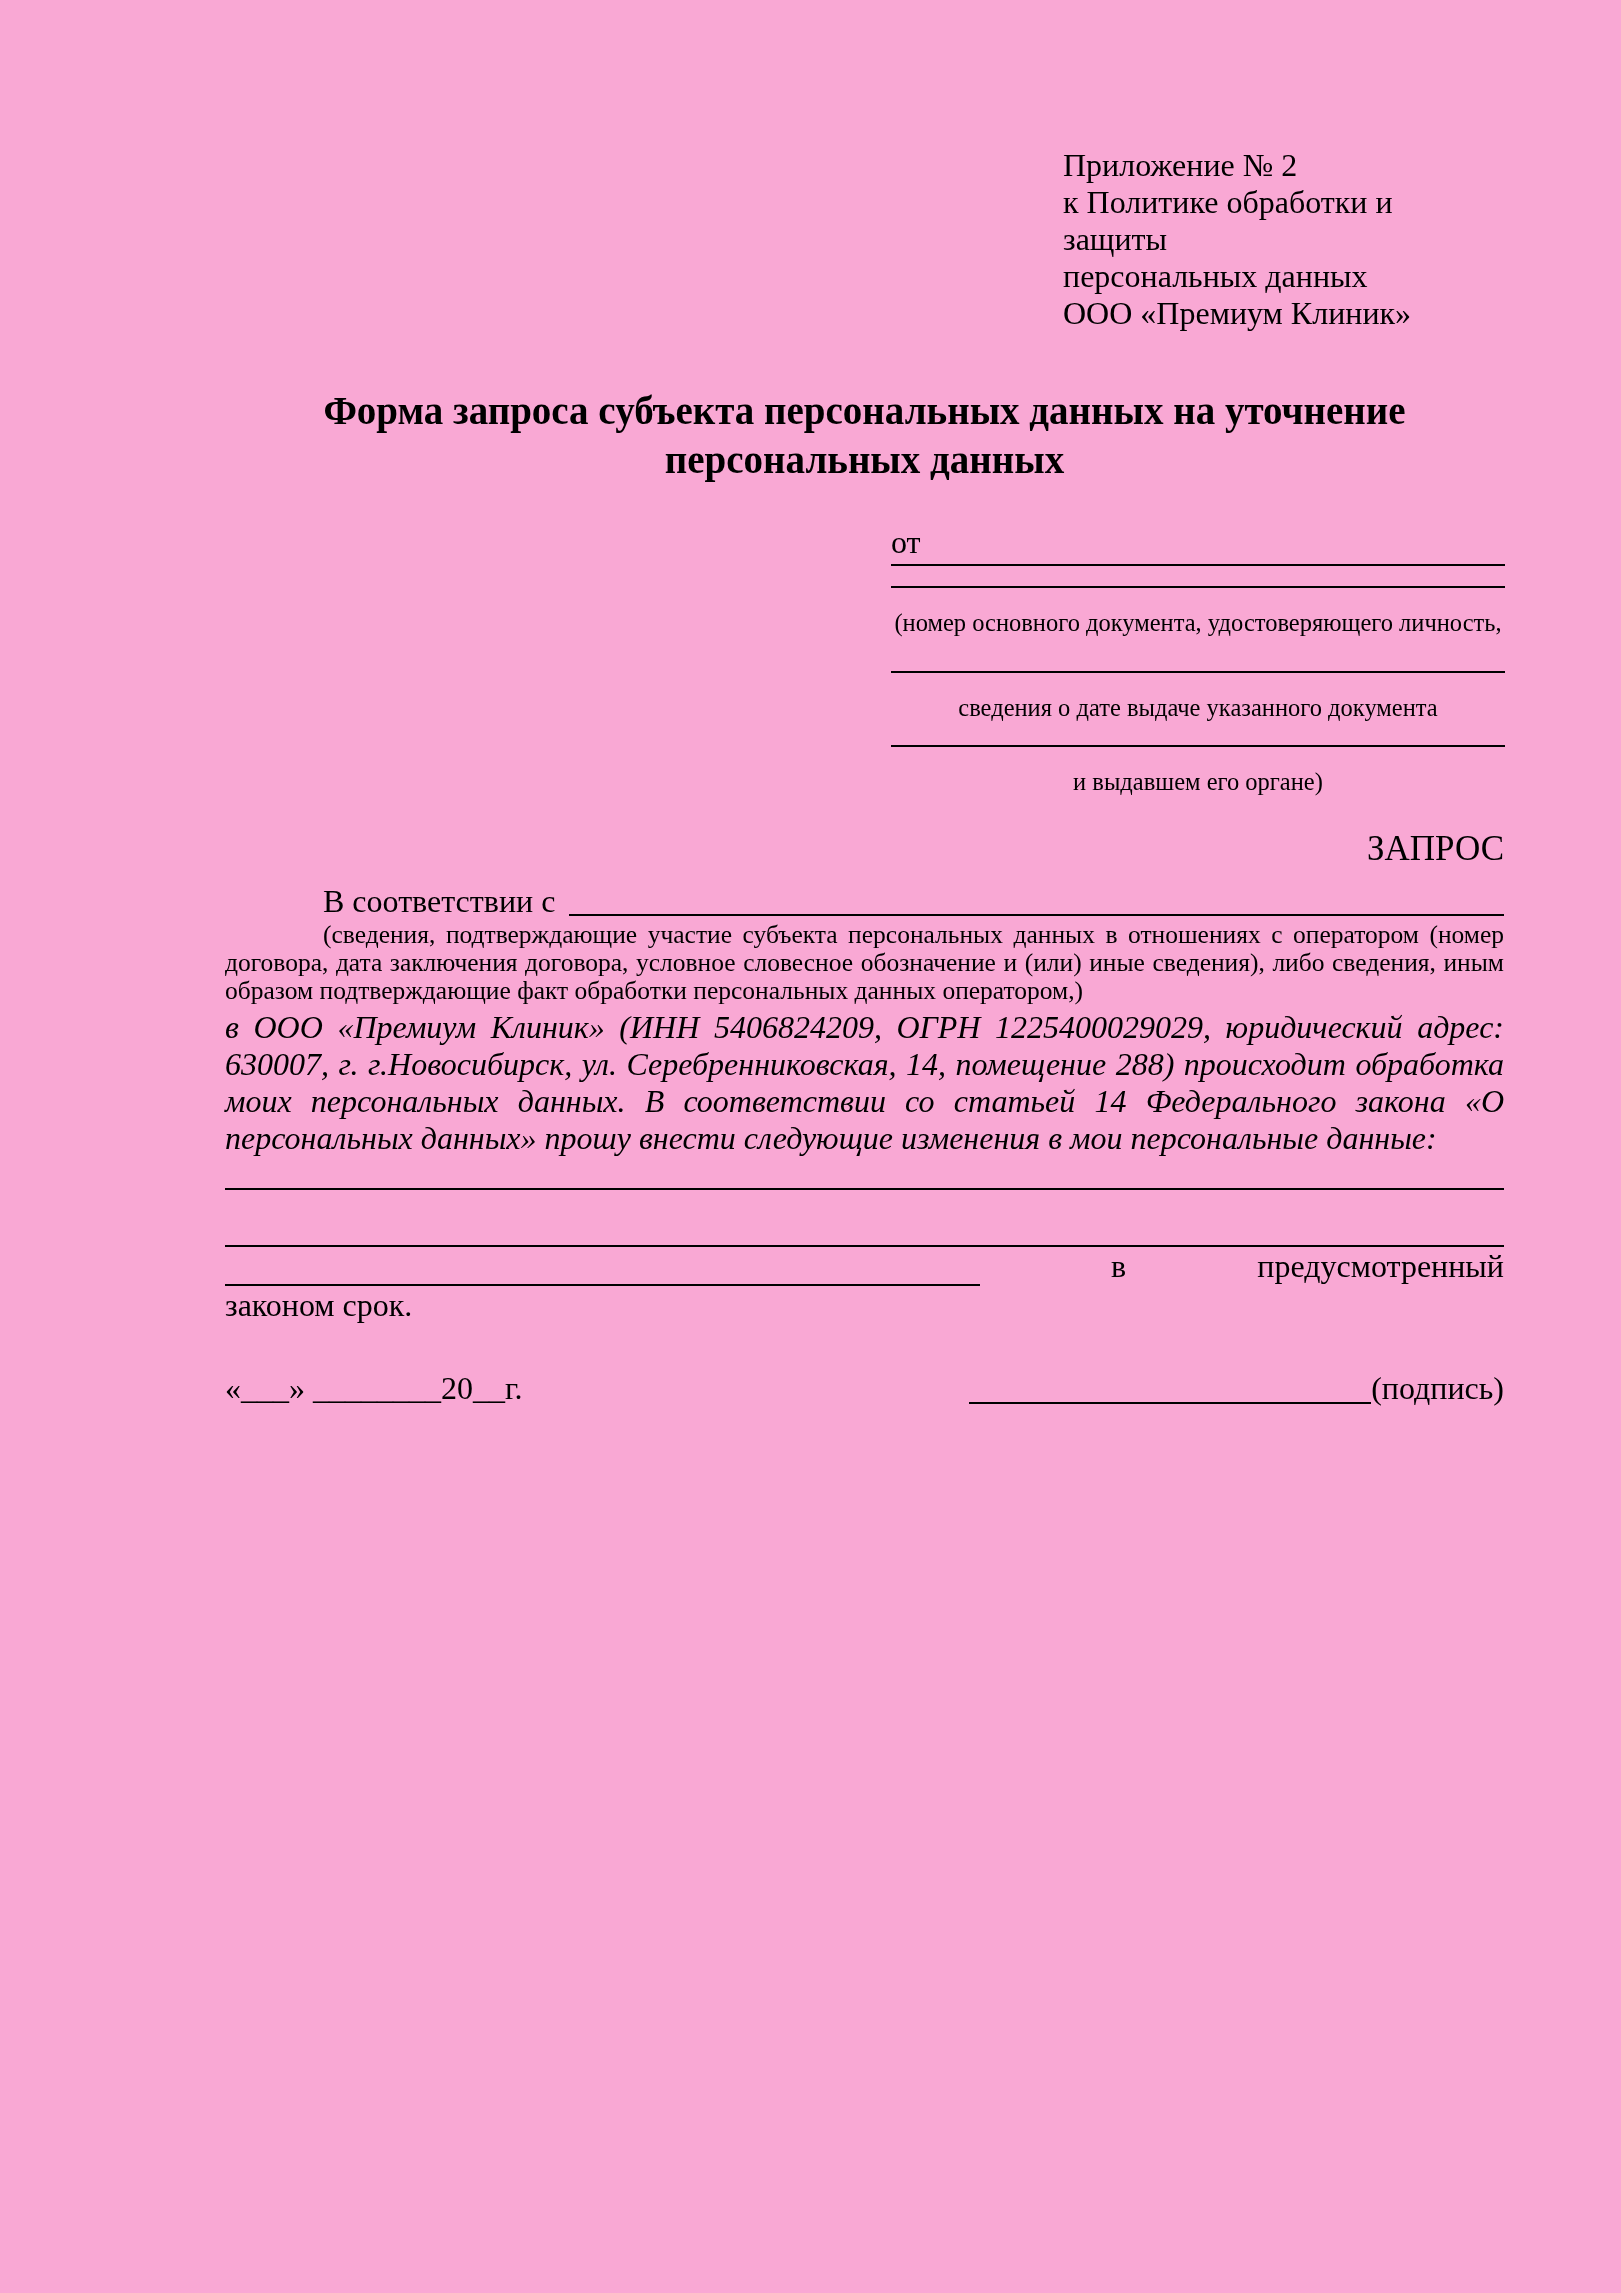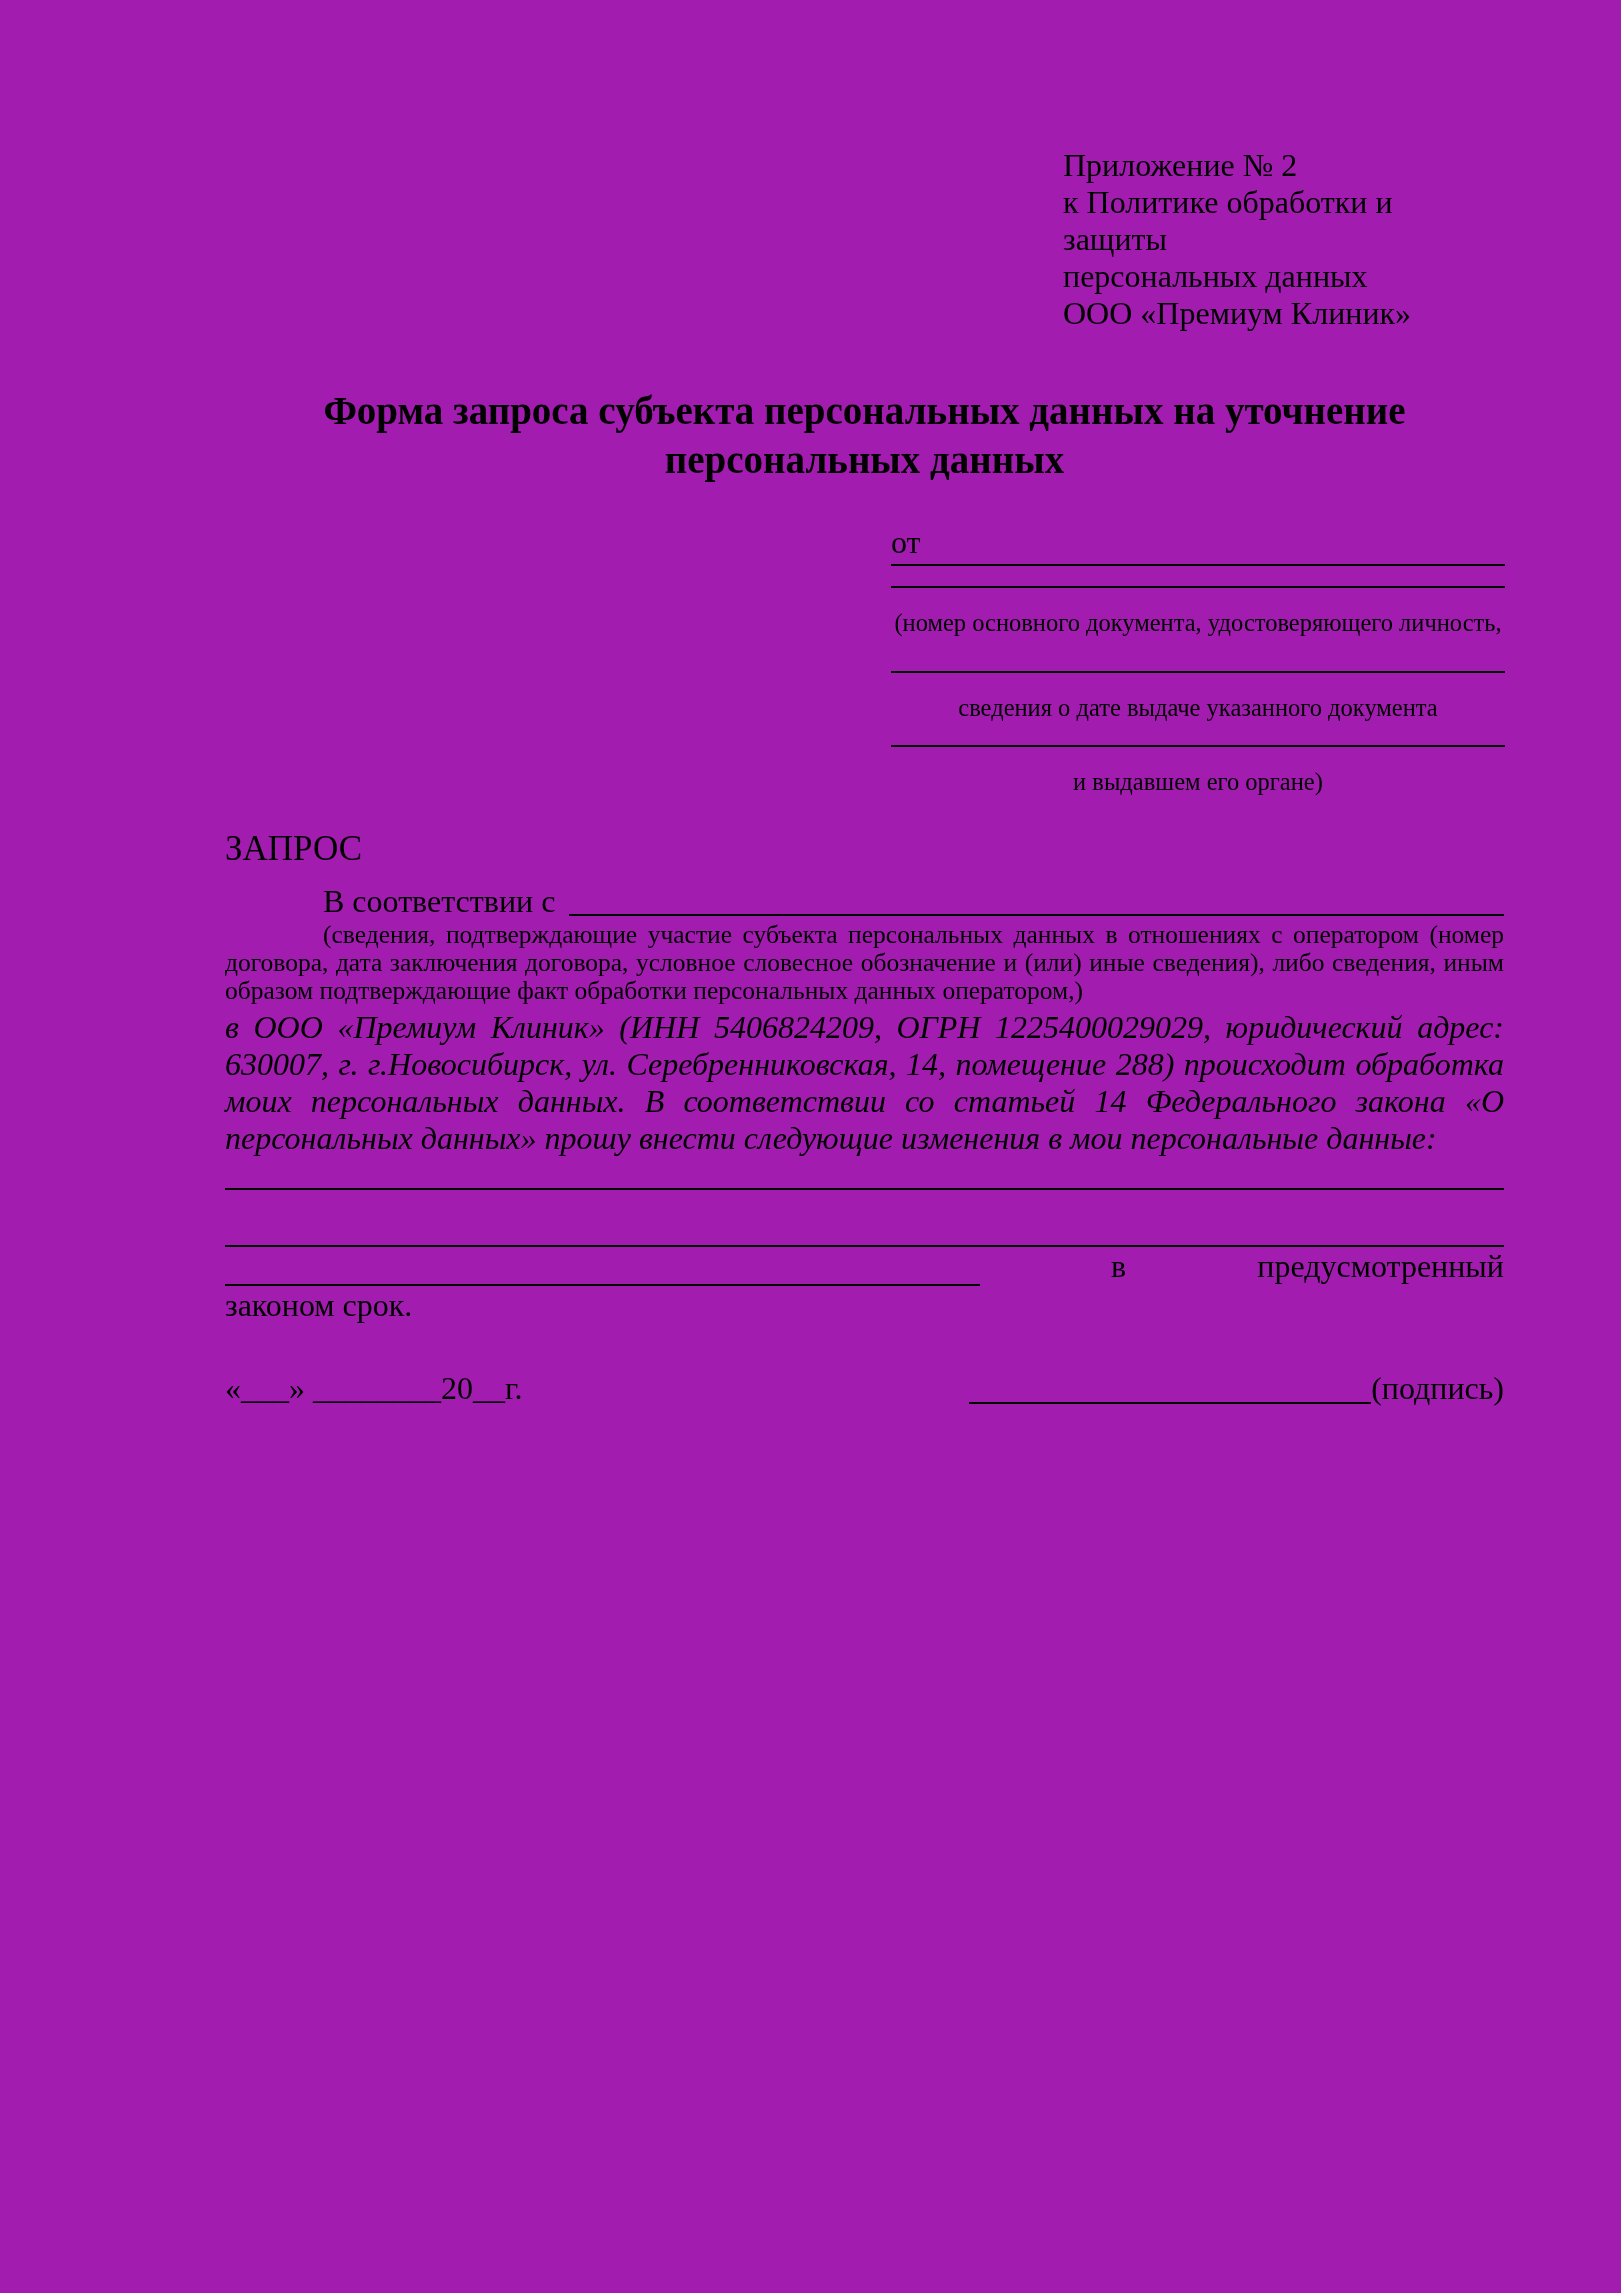--- a/index.html
+++ b/index.html
@@ -4,21 +4,21 @@
 <style>
   html, body {
     margin: 0;
     padding: 0;
     background: #ffffff;
   }
   .page {
     position: relative;
     width: 1621px;
     height: 2294px;
-    background: #a21caf;
+    background: #f9a8d4;
     color: #000000;
     font-family: "Liberation Serif", "DejaVu Serif", serif;
     font-size: 32px;
     line-height: 1.16;
     box-sizing: border-box;
     padding: 147px 117px 0 225px;
     overflow: hidden;
   }
   
   .appendix {
@@ -52,21 +52,21 @@
     white-space: nowrap;
   }
   .caption-fio { font-size: 26.5px; line-height: 31px; margin-top: 5.9px; }
   .fl-2 { margin-top: 17.6px; }
   .fl-3 { margin-top: 32px; }
   .fl-4 { margin-top: 21.6px; }
   .cap-sm { margin-top: 20px; text-align: center; }
   
   .request-heading {
     margin-top: 35px;
-    text-align: left;
+    text-align: right;
     font-size: 35px;
     line-height: 35px;
     font-weight: normal;
   }
   
   .intro-row {
     display: flex;
     margin-top: 15.7px;
     line-height: 39px;
   }

